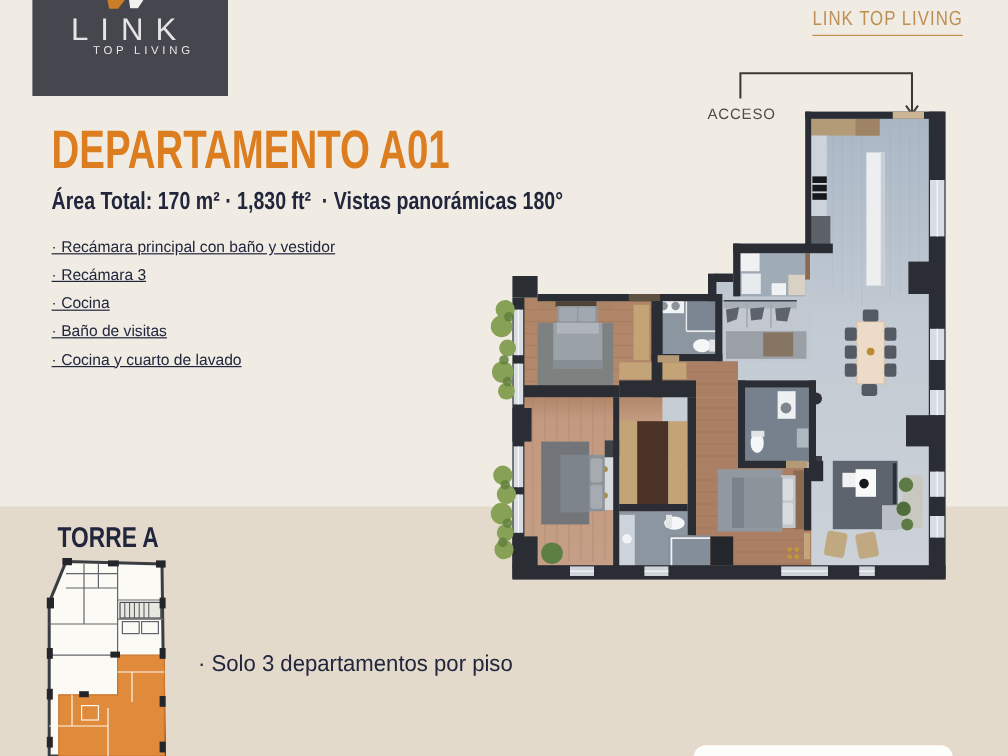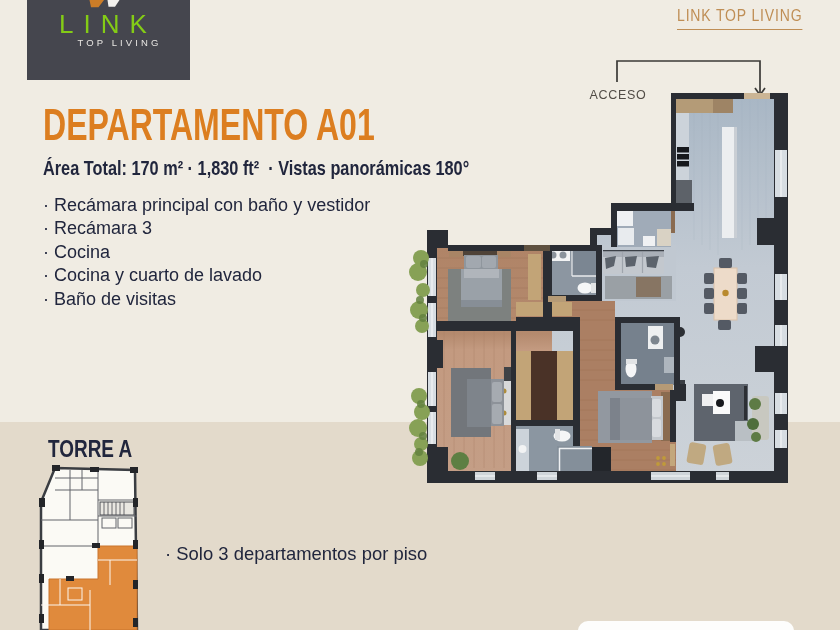--- a/index.html
+++ b/index.html
@@ -12,37 +12,37 @@
 
 <div class="abs" style="left:0;top:422px;width:840px;height:208px;background:#e3dacb;"></div>
 
 <div class="abs" style="left:27px;top:0;width:163px;height:80px;background:#45464e;">
 
   <svg class="abs" style="left:61px;top:0;" width="34" height="8" viewBox="0 0 34 8">
     <polygon points="1.5,0 16,0 10.5,7.2 3,7.2" fill="#cc7d28"></polygon>
     <polygon points="19.5,0 31.5,0 27,6.8 20.5,6.8" fill="#f3f1ee"></polygon>
   </svg>
 
-  <div class="abs" style="left:0;top:9px;width:162px;text-align:center;color:#84cc16;font-size:26px;letter-spacing:10px;">LINK</div>
+  <div class="abs" style="left:0;top:9px;width:162px;text-align:center;color:#e5e5e5;font-size:26px;letter-spacing:10px;">LINK</div>
 
   <div class="abs" style="left:0;top:37px;width:161px;text-align:center;color:#e8e6e3;font-size:9.5px;letter-spacing:3.1px;margin-left:12px;">TOP LIVING</div>
 </div>
 
 <div class="abs" style="left:677px;top:6px;color:#bf8e55;font-size:17px;letter-spacing:1px;border-bottom:1.5px solid #bf8e55;padding-bottom:3px;transform:scaleX(0.825);transform-origin:0 0;white-space:nowrap;">LINK TOP LIVING</div>
 
 <div class="abs" style="left:43px;top:99px;color:#dc7e20;font-size:45px;font-weight:bold;transform:scaleX(0.712);transform-origin:0 0;white-space:nowrap;">DEPARTAMENTO A01</div>
 
 <div class="abs" style="left:43px;top:156px;color:#21263d;font-size:20.5px;font-weight:bold;transform:scaleX(0.795);transform-origin:0 0;white-space:nowrap;">Área Total: 170 m² · 1,830 ft²&nbsp; · Vistas panorámicas 180°</div>
 
-<div class="abs" style="left:43px;top:194px;color:#21263d;font-size:18px;line-height:23.4px;">
+<div class="abs" style="left:43px;top:194px;color:#21263d;font-size:13px;line-height:23.4px;text-decoration:underline;">
   <div>· Recámara principal con baño y vestidor</div>
   <div>· Recámara 3</div>
   <div>· Cocina</div>
+  <div>· Baño de visitas</div>
   <div>· Cocina y cuarto de lavado</div>
-  <div>· Baño de visitas</div>
 </div>
 
 <div class="abs" style="left:48px;top:435px;color:#21263d;font-size:24px;font-weight:bold;transform:scaleX(0.79);transform-origin:0 0;white-space:nowrap;">TORRE A</div>
 
 <div class="abs" style="left:165px;top:543px;color:#21263d;font-size:19px;transform:scaleX(0.97);transform-origin:0 0;white-space:nowrap;">· Solo 3 departamentos por piso</div>
 
 <div class="abs" style="left:578px;top:621px;width:216px;height:20px;background:#fdfdfc;border-radius:10px;"></div>
 
 <svg class="abs" style="left:0;top:0;" width="840" height="630" viewBox="0 0 840 630">
 <defs>

